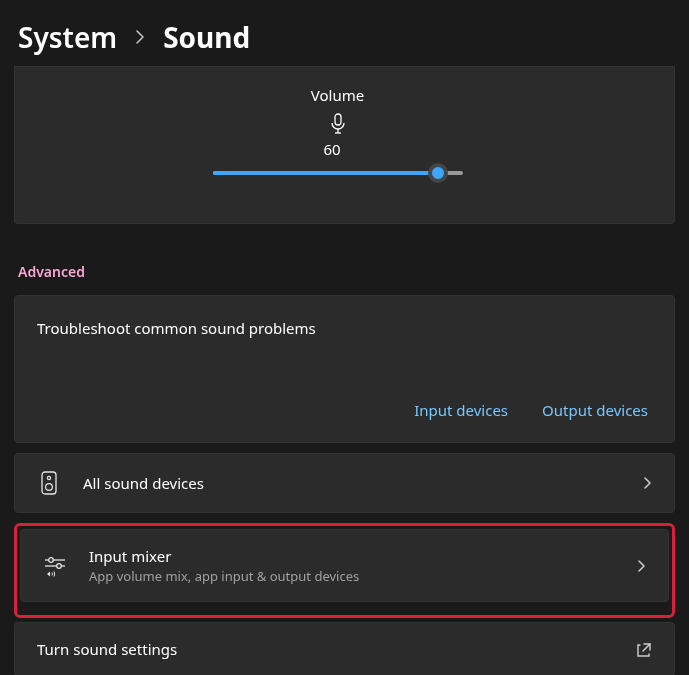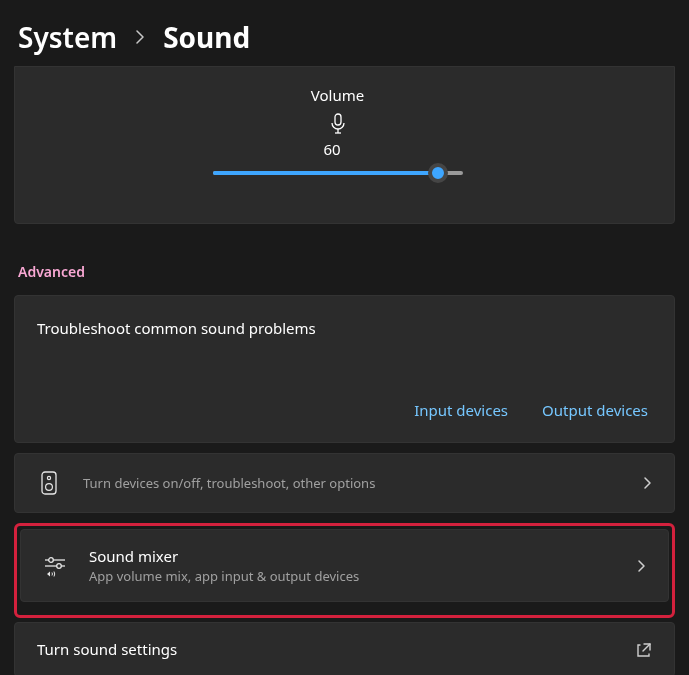--- a/index.html
+++ b/index.html
@@ -163,21 +163,21 @@
 
   <div class="card row-card">
     <span class="row-icon">
       <svg width="18" height="26" viewBox="0 0 18 26">
         <rect x="2" y="2" width="14" height="22" rx="3" stroke="#e6e6e6" stroke-width="1.3" fill="none"></rect>
         <circle cx="9" cy="8" r="1.6" stroke="#e6e6e6" stroke-width="1.2" fill="none"></circle>
         <circle cx="9" cy="17" r="3.4" stroke="#e6e6e6" stroke-width="1.2" fill="none"></circle>
       </svg>
     </span>
     <div class="row-text">
-      <div class="row-subtitle">Turn devices on/off, troubleshoot, other options</div>
+      <div class="row-title">All sound devices</div>
     </div>
     <span class="row-chevron">
       <svg width="9" height="14" viewBox="0 0 9 14">
           <path d="M2 2 L7 7 L2 12" stroke="#cfcfcf" stroke-width="1.5" fill="none" stroke-linecap="round" stroke-linejoin="round"></path>
         </svg>
     </span>
   </div>
 
   <div class="highlight-box">
     <div class="card row-card">
@@ -186,21 +186,21 @@
           <line x1="2" y1="5" x2="22" y2="5" stroke="#e6e6e6" stroke-width="1.3"></line>
           <circle cx="8" cy="5" r="2.3" stroke="#e6e6e6" stroke-width="1.3" fill="#2b2b2b"></circle>
           <line x1="2" y1="11" x2="22" y2="11" stroke="#e6e6e6" stroke-width="1.3"></line>
           <circle cx="16" cy="11" r="2.3" stroke="#e6e6e6" stroke-width="1.3" fill="#2b2b2b"></circle>
           <path d="M4 19 L7 16.5 L7 21.5 Z" fill="#e6e6e6"></path>
           <path d="M9 17.5 a3 3 0 0 1 0 3" stroke="#e6e6e6" stroke-width="1" fill="none"></path>
           <path d="M11 16.5 a5 5 0 0 1 0 5" stroke="#e6e6e6" stroke-width="1" fill="none"></path>
         </svg>
       </span>
       <div class="row-text">
-        <div class="row-title">Sound mixer</div>
+        <div class="row-title">Input mixer</div>
         <div class="row-subtitle">App volume mix, app input &amp; output devices</div>
       </div>
       <span class="row-chevron">
         <svg width="9" height="14" viewBox="0 0 9 14">
             <path d="M2 2 L7 7 L2 12" stroke="#cfcfcf" stroke-width="1.5" fill="none" stroke-linecap="round" stroke-linejoin="round"></path>
           </svg>
       </span>
     </div>
   </div>
 

